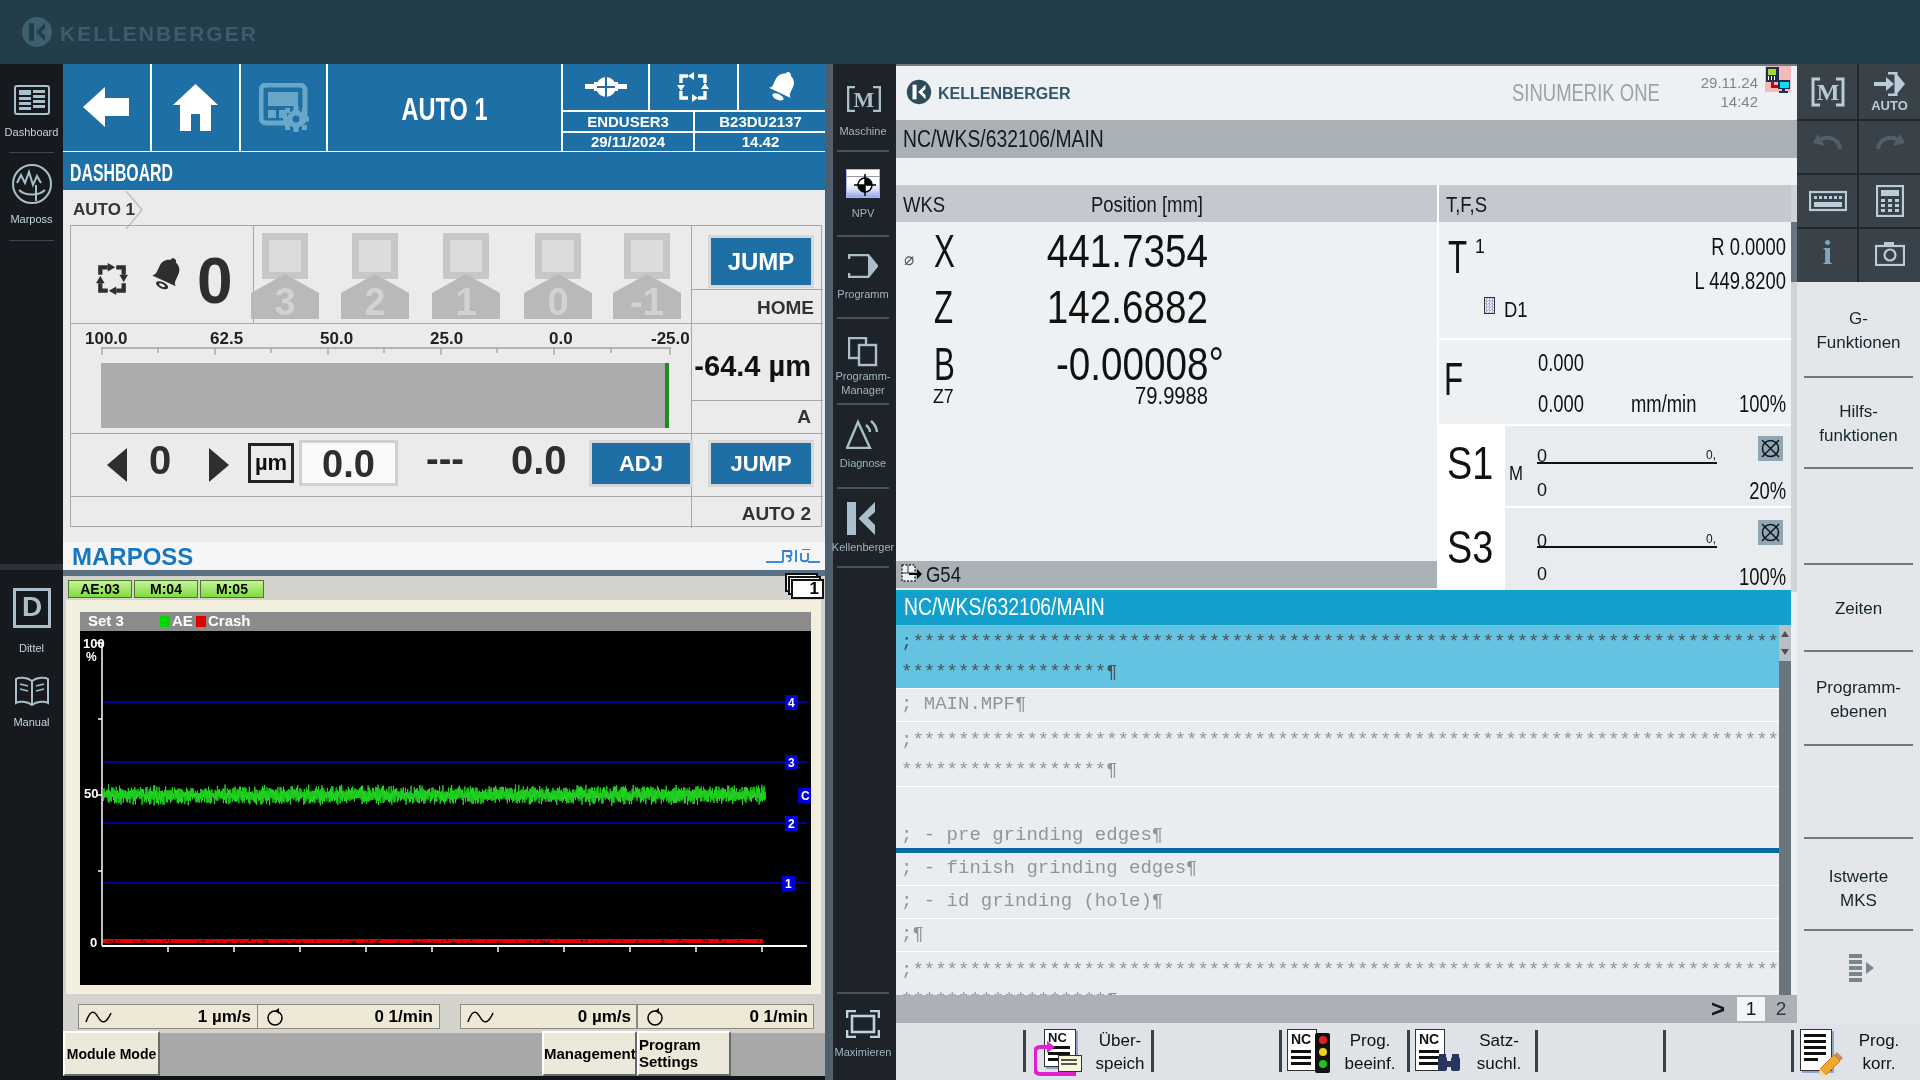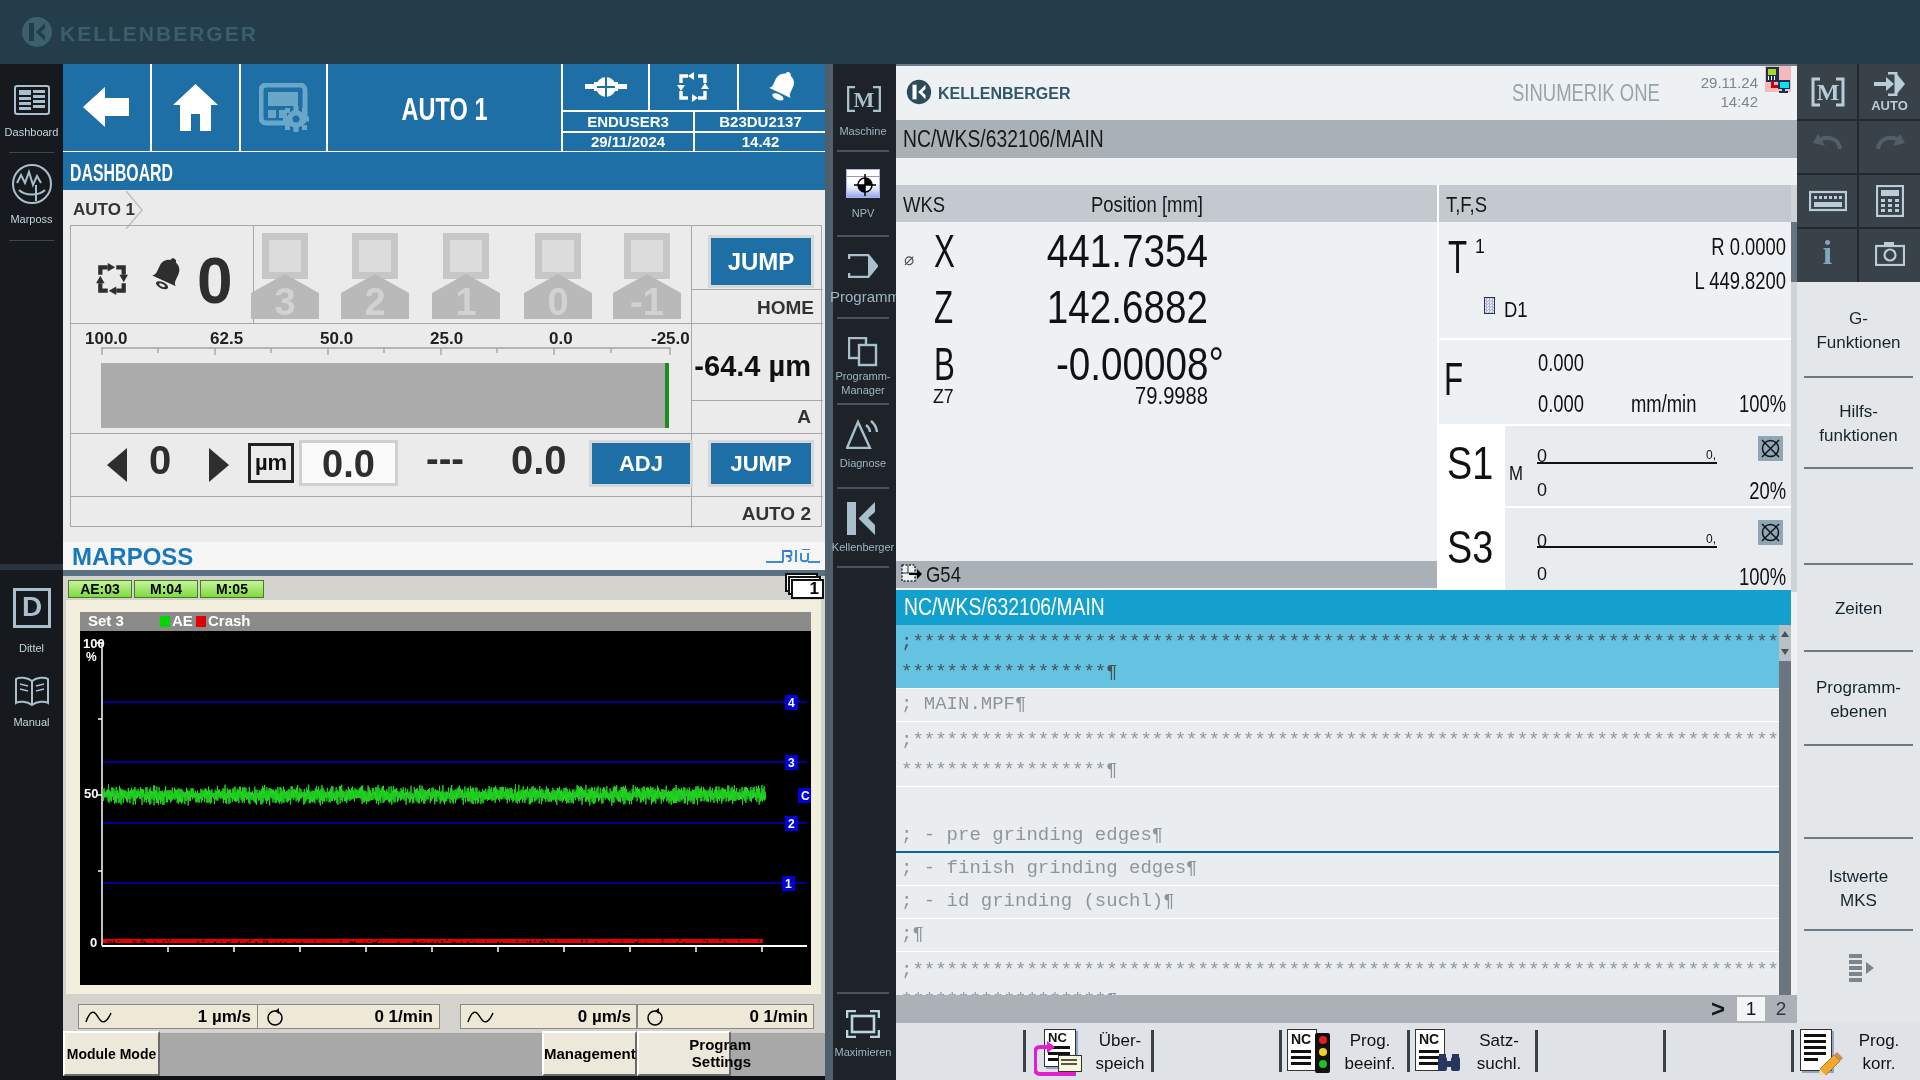--- a/index.html
+++ b/index.html
@@ -498,21 +498,21 @@
         </svg>
 
     <div class="abs" style="left:0;top:457px;width:762px;height:43px;background:#a8a8a8;"></div>
     <div class="abs" style="left:0;top:455px;width:97px;height:45px;background:#ece9da;border:2px solid #fff;border-right-color:#6a6a6a;border-bottom-color:#6a6a6a;">
       <div class="abs b" style="left:0;top:13px;width:93px;text-align:center;font-size:14px;color:#000;white-space:nowrap;">Module Mode</div>
     </div>
     <div class="abs" style="left:479px;top:455px;width:95px;height:45px;background:#ece9da;border:2px solid #fff;border-right-color:#6a6a6a;border-bottom-color:#6a6a6a;">
       <div class="abs b" style="left:0;top:12px;width:91px;text-align:center;font-size:15px;color:#000;">Management</div>
     </div>
     <div class="abs" style="left:574px;top:455px;width:94px;height:45px;background:#ece9da;border:2px solid #fff;border-right-color:#6a6a6a;border-bottom-color:#6a6a6a;">
-      <div class="abs b" style="left:0;top:3px;width:112px;text-align:right;font-size:15px;color:#000;">Program<br>Settings</div>
+      <div class="abs b" style="left:0;top:3px;width:112px;text-align:left;font-size:15px;color:#000;">Program<br>Settings</div>
     </div>
     <div class="abs" style="left:0;top:500px;width:762px;height:4px;background:#10141a;"></div>
   </div>
 
   <div class="abs" style="left:762px;top:0;width:5px;height:1016px;background:#4e5e6a;"></div>
 </div>
 
 <div class="abs" style="left:830px;top:64px;width:66px;height:1016px;background:#1d2329;">
   <div class="abs" style="left:0;top:0;width:3px;height:1016px;background:#51626e;"></div>
 
@@ -536,21 +536,21 @@
       <line x1="0" y1="11" x2="22" y2="11" stroke="#000" stroke-width="1.5"></line>
     </svg>
   </div>
   <div class="abs" style="left:0;top:143px;width:66px;text-align:center;font-size:11px;color:#9fb4c0;">NPV</div>
   <div class="abs" style="left:7px;top:171px;width:52px;height:2px;background:#46535c;"></div>
 
   <svg class="abs" style="left:18px;top:190px;" width="30" height="24" viewBox="0 0 30 24">
     <path d="M1 5 L1 1 L20 1 L29 12 L20 23 L1 23 L1 19" fill="none" stroke="#a9bfcb" stroke-width="2.6"></path>
     <path d="M20 1 L29 12 L20 23 Z" fill="#a9bfcb"></path>
   </svg>
-  <div class="abs" style="left:0;top:224px;width:66px;text-align:center;font-size:15px;color:#9fb4c0;">Programm</div>
+  <div class="abs" style="left:0;top:224px;width:66px;text-align:center;font-size:11px;color:#9fb4c0;">Programm</div>
   <div class="abs" style="left:7px;top:253px;width:52px;height:2px;background:#46535c;"></div>
 
   <svg class="abs" style="left:18px;top:273px;" width="30" height="30" viewBox="0 0 30 30">
     <rect x="1" y="1" width="17" height="20" fill="none" stroke="#a9bfcb" stroke-width="2.4"></rect>
     <rect x="11" y="8" width="17" height="20" fill="#1d2329" stroke="#a9bfcb" stroke-width="2.4"></rect>
   </svg>
   <div class="abs" style="left:0;top:305px;width:66px;text-align:center;font-size:11px;color:#9fb4c0;line-height:14px;">Programm-<br>Manager</div>
   <div class="abs" style="left:7px;top:339px;width:52px;height:2px;background:#46535c;"></div>
 
   <svg class="abs" style="left:16px;top:355px;" width="34" height="30" viewBox="0 0 34 30">
@@ -694,28 +694,28 @@
   <div class="abs" style="left:0;top:561px;width:895px;height:370px;background:#eaedef;font-family:'Liberation Mono',monospace;color:#8e969d;font-size:19px;">
     <div class="abs" style="left:0;top:0;width:895px;height:64px;background:#64c3e0;border-bottom:1px solid #fff;color:#4a5258;">
           <div style="padding:2px 0 0 5px;line-height:30px;">;*****************************************************************************<br>******************¶</div>
         </div>
     <div class="abs" style="left:0;top:65px;width:895px;height:32px;border-bottom:1px solid #fff;">
           <div style="padding:3px 0 0 5px;">; MAIN.MPF¶</div>
         </div>
     <div class="abs" style="left:0;top:98px;width:895px;height:64px;border-bottom:1px solid #fff;">
           <div style="padding:2px 0 0 5px;line-height:30px;">;*****************************************************************************<br>******************¶</div>
         </div>
-    <div class="abs" style="left:0;top:196px;width:895px;height:32px;border-bottom:2px solid #0369a1;">
+    <div class="abs" style="left:0;top:196px;width:895px;height:32px;border-bottom:5px solid #0369a1;">
           <div style="padding:3px 0 0 5px;">; - pre grinding edges¶</div>
         </div>
     <div class="abs" style="left:0;top:229px;width:895px;height:32px;border-bottom:1px solid #fff;">
           <div style="padding:3px 0 0 5px;">; - finish grinding edges¶</div>
         </div>
     <div class="abs" style="left:0;top:262px;width:895px;height:32px;border-bottom:1px solid #fff;">
-          <div style="padding:3px 0 0 5px;">; - id grinding (suchl)¶</div>
+          <div style="padding:3px 0 0 5px;">; - id grinding (hole)¶</div>
         </div>
     <div class="abs" style="left:0;top:295px;width:895px;height:32px;border-bottom:1px solid #fff;">
           <div style="padding:3px 0 0 5px;">;¶</div>
         </div>
     <div class="abs" style="left:0;top:328px;width:895px;height:42px;">
           <div style="padding:2px 0 0 5px;line-height:30px;">;*****************************************************************************<br>******************¶</div>
         </div>
   </div>
 
   <div class="abs" style="left:883px;top:561px;width:12px;height:370px;background:#6b757e;">

